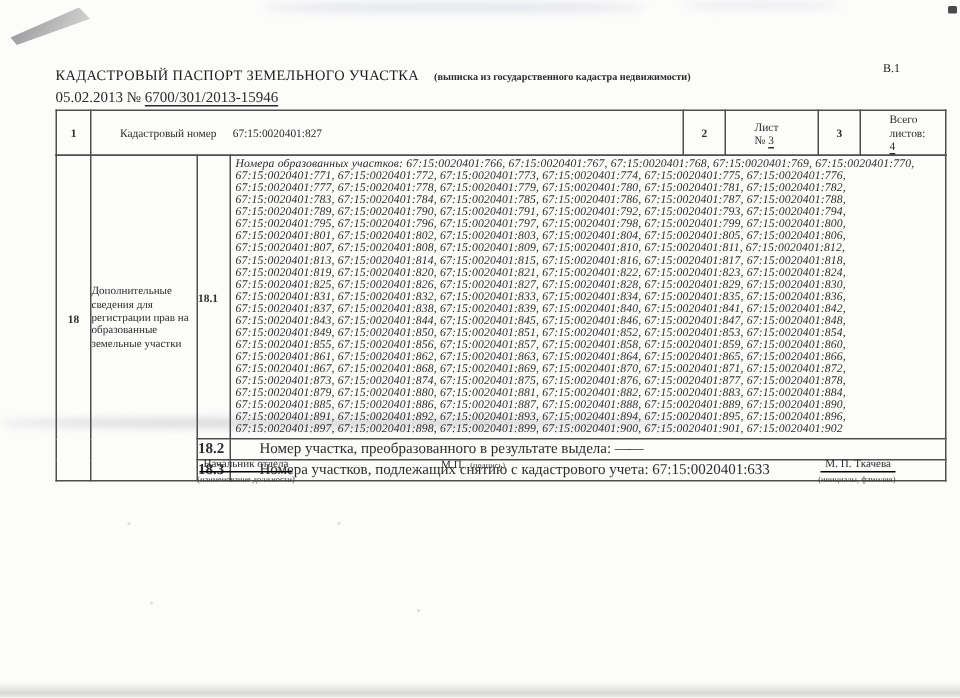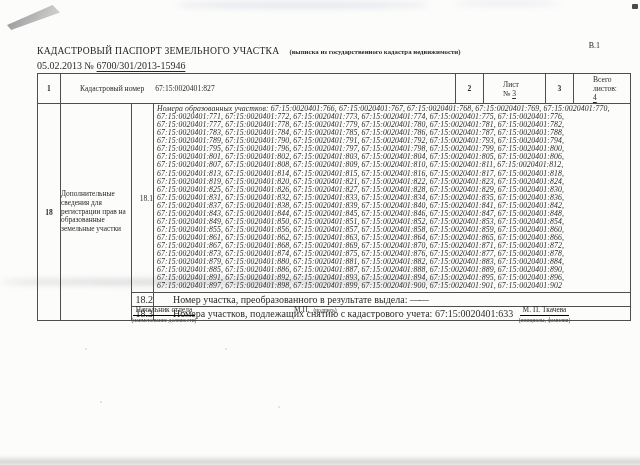--- a/index.html
+++ b/index.html
@@ -36,28 +36,28 @@
   .date-line{font-size:10px;margin-top:2px;margin-bottom:2px;color:#2a2a2a;}
   .u{text-decoration:underline;text-underline-offset:1.5px;}
   table{border-collapse:collapse;width:593px;table-layout:fixed;}
   td{border:1px solid #4e4e4e;font-size:7.6px;padding:1px 19px;color:#2c2c2c;}
   .t2{margin-top:-1px;}
   .c-num{text-align:center;font-weight:bold;padding:1px 1px;}
   .t1 td{height:11px;}
   .c-cad .val{margin-left:9px;}
   .c-sheet{text-align:left;}
   .desc-cell{font-size:7.4px;line-height:8.9px;padding:2px 0;vertical-align:middle;}
-  .sub-cell{text-align:right;font-weight:normal;vertical-align:middle;padding:1px 0;}
+  .sub-cell{text-align:left;font-weight:bold;vertical-align:middle;padding:1px 0;}
   .content-cell{vertical-align:top;font-size:7.8px;line-height:8.06px;letter-spacing:.1px;
     height:186px;padding:1px 3px;overflow:hidden;font-style:italic;}
   .small-cell{font-size:10px;height:7px;}
   .dash-val{letter-spacing:-1px;}
   
   .sig-left{position:absolute;left:108px;top:298px;width:112px;text-align:center;}
-  .sig-right{position:absolute;left:492px;top:298px;width:105px;text-align:center;}
+  .sig-right{position:absolute;left:492px;top:298px;width:105px;text-align:right;}
   .sig-name{display:inline-block;font-size:7.4px;border-bottom:1px solid #000000;padding:0 3px 0.5px 3px;color:#2b2b2b;}
   .sig-caption{font-size:5.6px;color:#3c3c3c;margin-top:1px;}
   .stamp-line{position:absolute;left:294px;top:305px;font-size:7.4px;color:#2b2b2b;}
   .stamp-caption{font-size:5.6px;color:#3c3c3c;margin-left:2px;}
 </style>
 </head>
 <body>
 
 <div class="corner-artifact"></div>
 <div class="top-streak-1"></div>

